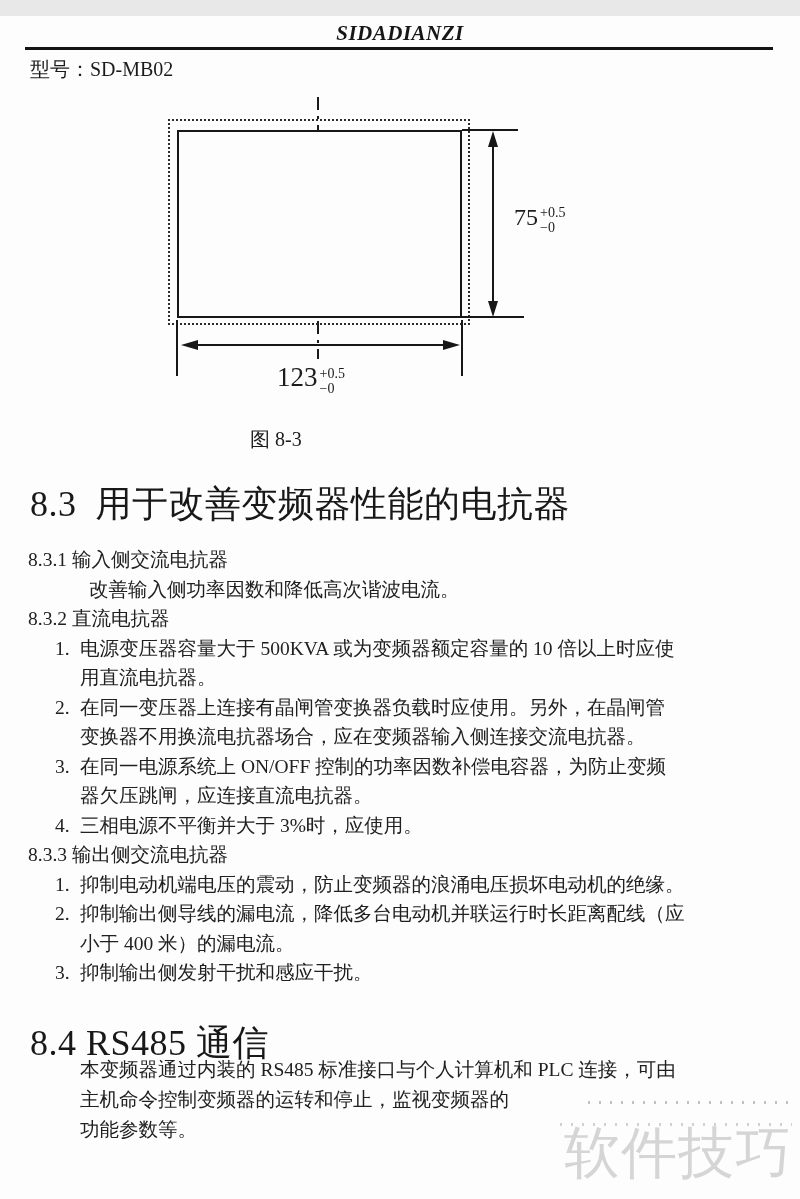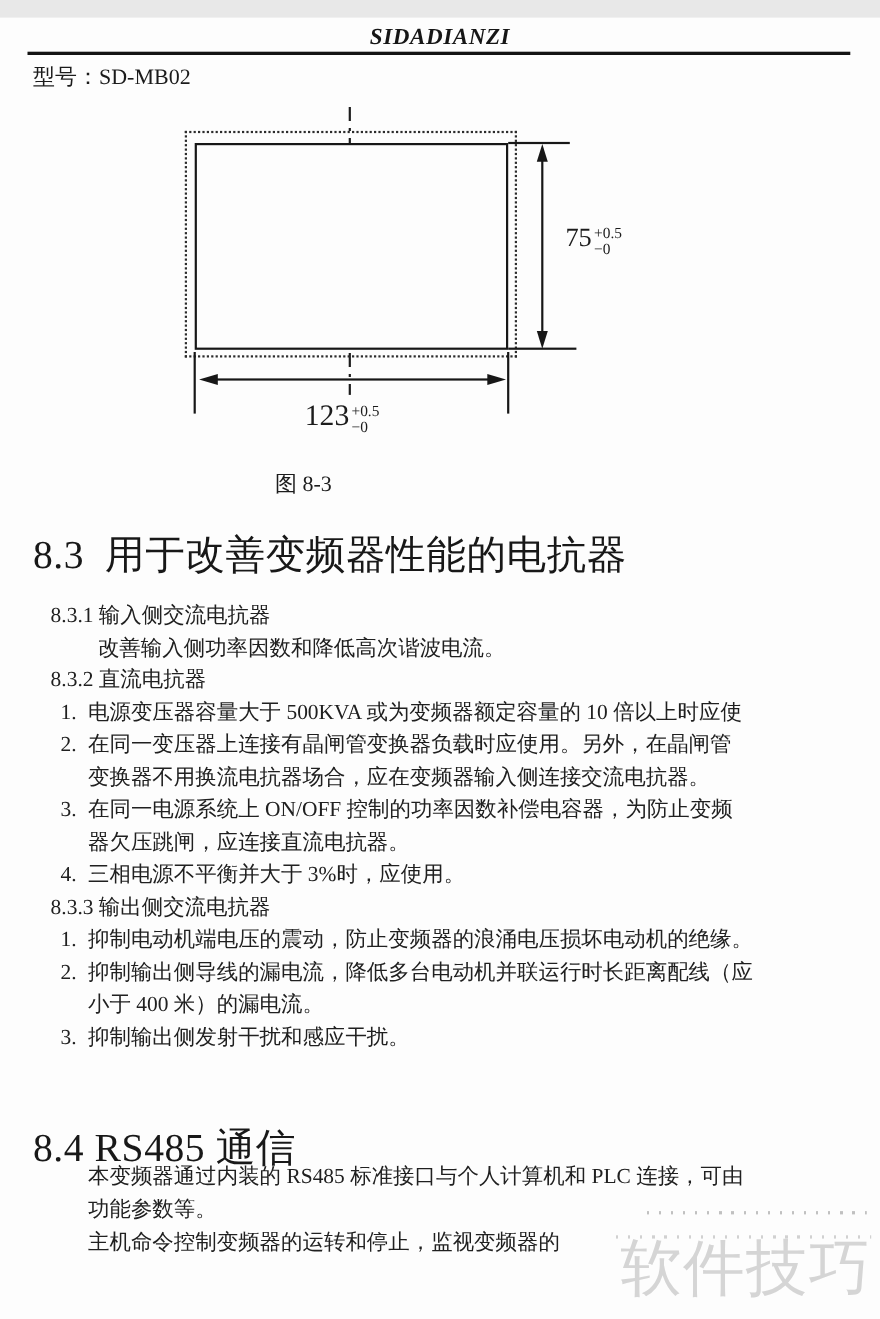--- a/index.html
+++ b/index.html
@@ -45,21 +45,21 @@
   .dim-w { left:277px; top:270px; font-size:27px; }
   .tol { display:inline-flex; flex-direction:column; font-size:14px; line-height:15px; vertical-align:8px; margin-left:2px; }
   .caption { position:absolute; left:250px; top:334px; width:150px; font-size:20px; color:#1c1c1c; }
 
   
   .h2 { position:absolute; left:30px; font-size:36px; color:#181818; white-space:pre; letter-spacing:.5px; }
   .h83 { top:464px; }
   .h84 { top:1003px; }
   .textblock { position:absolute; top:529px; left:0; width:800px; font-size:19.5px; line-height:29.5px; color:#202020; }
   .para84 { position:absolute; top:1039px; left:0; width:800px; font-size:19.5px; line-height:30px; color:#202020; }
-  .subhead { padding-left:46px; white-space:pre; }
+  .subhead { padding-left:28px; white-space:pre; }
   .indent1 { padding-left:89px; white-space:pre; }
   .li { position:relative; padding-left:80px; padding-right:40px; }
   .li .num { position:absolute; left:55px; }
   .cont { padding-left:80px; padding-right:40px; white-space:pre; }
 
   
   .remnant {
     position:absolute; height:3px; opacity:.55;
     background:repeating-linear-gradient(to right,#8f8f8f 0 2px,transparent 2px 11px);
   }
@@ -117,20 +117,21 @@
   <div class="h2 h83">8.3  用于改善变频器性能的电抗器</div>
 
   <div class="textblock">
     <div class="subhead">8.3.1 输入侧交流电抗器</div>
     <div class="indent1">改善输入侧功率因数和降低高次谐波电流。</div>
 
     <div class="subhead">8.3.2 直流电抗器</div>
     <div class="li">
       <span class="num">1.</span><span>电源变压器容量大于 500KVA 或为变频器额定容量的 10 倍以上时应使</span>
     </div>
+    <div class="cont">用直流电抗器。</div>
     <div class="li">
       <span class="num">2.</span><span>在同一变压器上连接有晶闸管变换器负载时应使用。另外，在晶闸管</span>
     </div>
     <div class="cont">变换器不用换流电抗器场合，应在变频器输入侧连接交流电抗器。</div>
     <div class="li">
       <span class="num">3.</span><span>在同一电源系统上 ON/OFF 控制的功率因数补偿电容器，为防止变频</span>
     </div>
     <div class="cont">器欠压跳闸，应连接直流电抗器。</div>
     <div class="li">
       <span class="num">4.</span><span>三相电源不平衡并大于 3%时，应使用。</span>
@@ -145,22 +146,22 @@
     </div>
     <div class="cont">小于 400 米）的漏电流。</div>
     <div class="li">
       <span class="num">3.</span><span>抑制输出侧发射干扰和感应干扰。</span>
     </div>
   </div>
 
   <div class="h2 h84">8.4 RS485 通信</div>
   <div class="para84">
     <div class="cont">本变频器通过内装的 RS485 标准接口与个人计算机和 PLC 连接，可由</div>
+    <div class="cont">主机命令控制变频器的运转和停止，监视变频器的</div>
     <div class="cont">功能参数等。</div>
-    <div class="cont">主机命令控制变频器的运转和停止，监视变频器的</div>
   </div>
 
   <div class="remnant remnant-1"></div>
   <div class="remnant remnant-2"></div>
 
   <div class="watermark">软件技巧</div>
 
 </div>
 
 </body></html>

